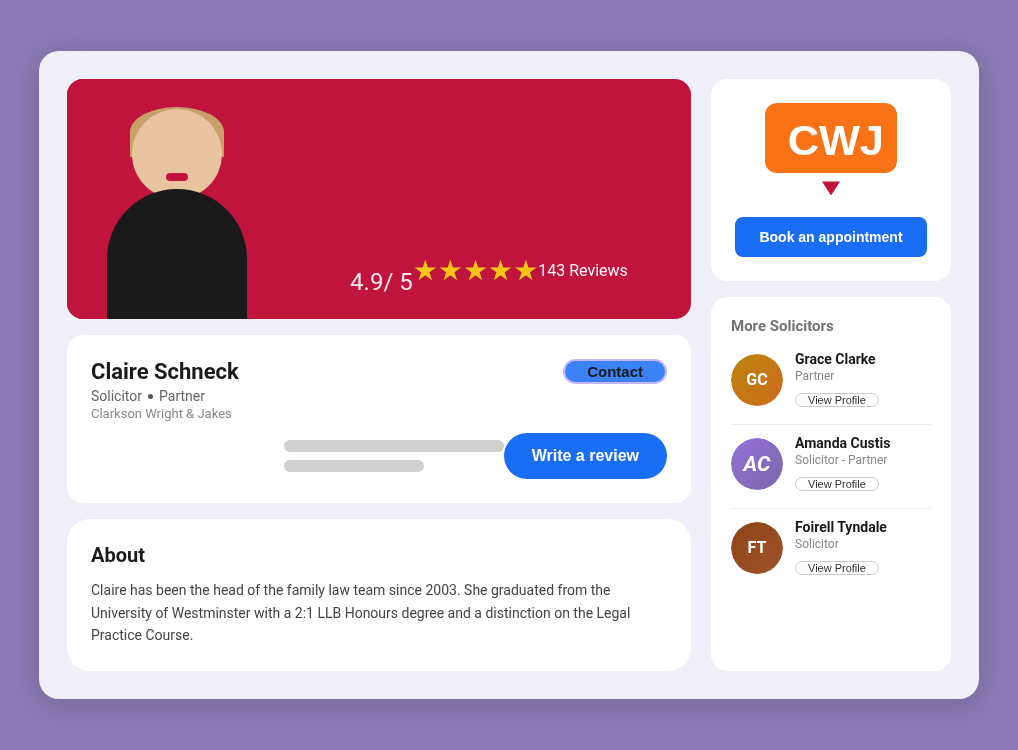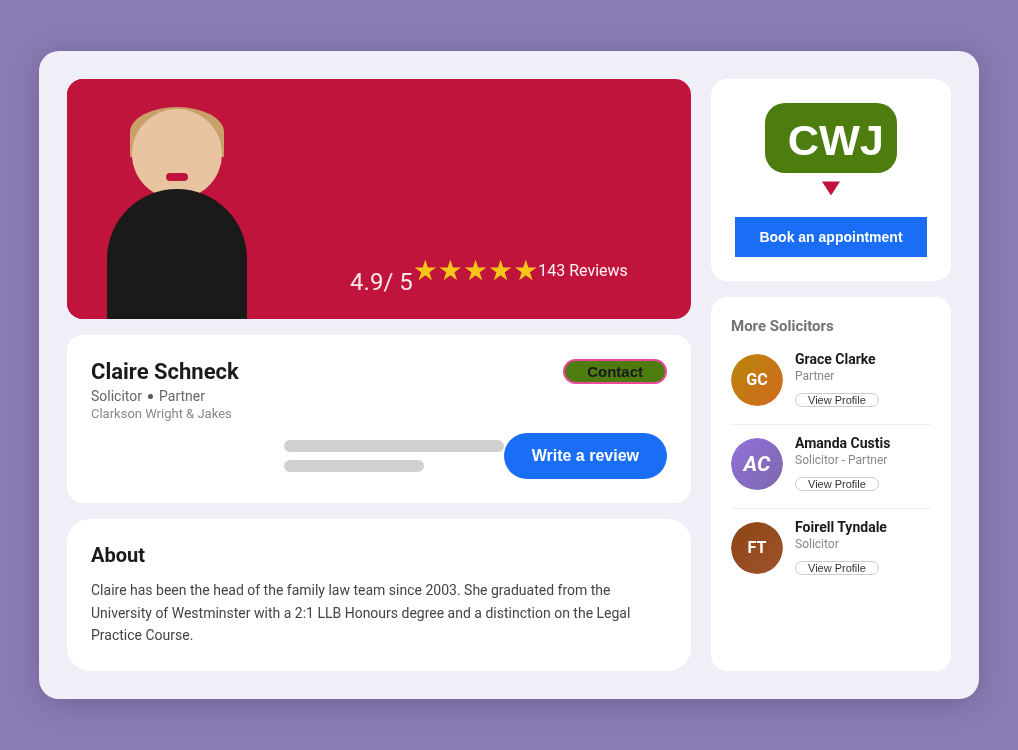--- a/index.html
+++ b/index.html
@@ -148,22 +148,22 @@
       height: 5px;
       border-radius: 50%;
       background: #555;
       display: inline-block;
     }
     .firm-name {
       font-size: 13px;
       color: #888;
     }
     .contact-btn {
-      border: 2px solid #ec4899;
-      background: #4d7c0f;
+      border: 2px solid #c4b5fd;
+      background: #3b82f6;
       border-radius: 24px;
       padding: 2px 22px;
       font-size: 15px;
       font-weight: 600;
       cursor: pointer;
       color: #1a1a1a;
     }
     .profile-actions {
       display: flex;
       align-items: center;
@@ -213,36 +213,36 @@
     .cwj-card {
       background: white;
       border-radius: 16px;
       padding: 24px;
       display: flex;
       flex-direction: column;
       align-items: center;
       gap: 18px;
     }
     .cwj-logo {
-      background: #4d7c0f;
-      border-radius: 20px;
+      background: #f97316;
+      border-radius: 12px;
       padding: 10px 16px;
       display: flex;
       align-items: flex-end;
       justify-content: center;
     }
     .cwj-logo svg {
       width: 100px;
       height: 50px;
     }
     .book-btn {
       background: #1a6ef5;
       color: white;
       border: none;
-      border-radius: 0;
+      border-radius: 8px;
       padding: 12px 20px;
       font-size: 14px;
       font-weight: 600;
       cursor: pointer;
       width: 100%;
     }
 
     
     .solicitors-card {
       background: white;

